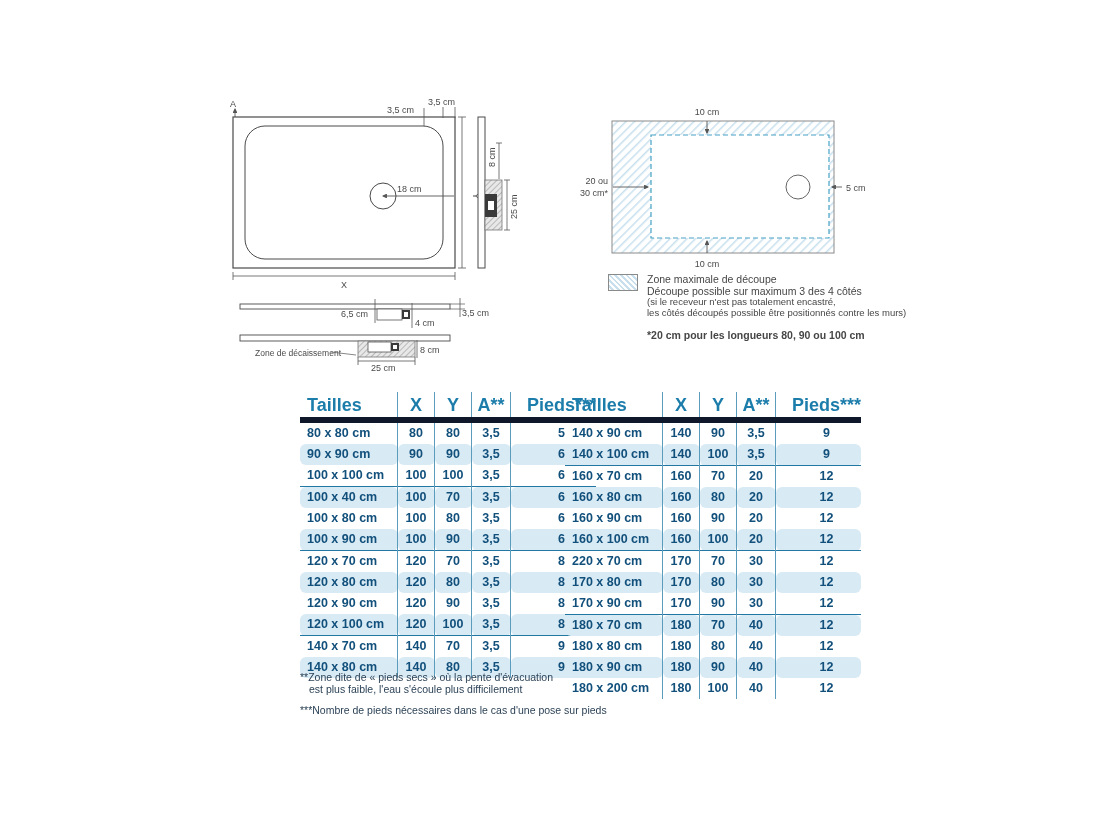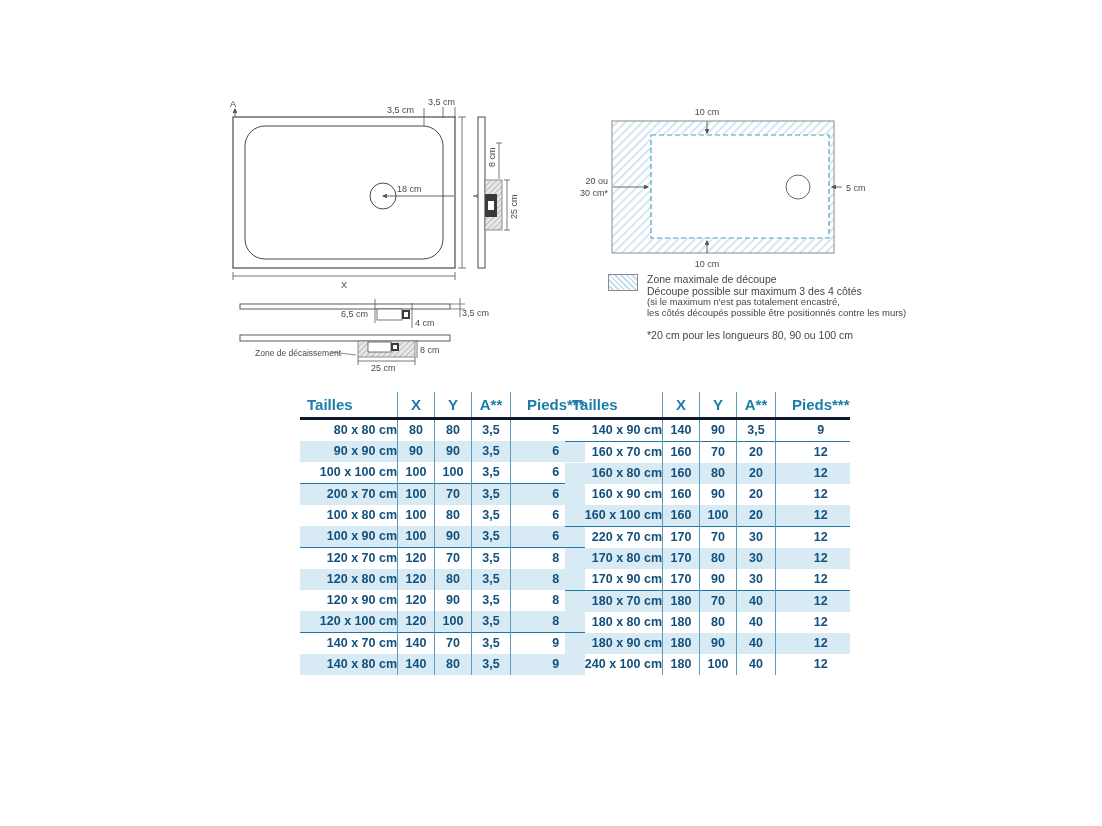--- a/index.html
+++ b/index.html
@@ -6,36 +6,36 @@
   #canvas {
     position:relative; width:1102px; height:826px; background:#ffffff;
     font-family:"Liberation Sans", sans-serif; overflow:hidden;
   }
   .abs { position:absolute; }
 
   
   table.spec { position:absolute; border-collapse:collapse; table-layout:fixed; }
   table.spec th, table.spec td { padding:0; line-height:1; }
   table.spec thead th {
-    height:25px; color:#1c7dab; font-size:15px; font-weight:bold;
-    text-align:center; border-bottom:3px solid #0f172a; vertical-align:middle;
+    height:25px; color:#1c7dab; font-size:18px; font-weight:bold;
+    text-align:center; border-bottom:6px solid #0f172a; vertical-align:middle;
   }
   table.spec thead th:first-child { text-align:left; padding-left:7px; }
   table.spec td {
     height:21px; color:#12507c; font-size:12.5px; font-weight:bold;
     text-align:center; vertical-align:middle; white-space:nowrap;
   }
   table.spec td:first-child { text-align:left; padding-left:7px; }
-  table.spec th:nth-child(1), table.spec td:nth-child(1) { width:90px;text-align:right; }
+  table.spec th:nth-child(1), table.spec td:nth-child(1) { width:90px; }
   table.spec th:nth-child(2), table.spec td:nth-child(2) { width:36px; }
   table.spec th:nth-child(3), table.spec td:nth-child(3) { width:36px; }
   table.spec th:nth-child(4), table.spec td:nth-child(4) { width:38px; }
   table.spec th:nth-child(5), table.spec td:nth-child(5) { width:50px;padding-left:16px; }
   table.spec th:nth-child(n+2), table.spec td:nth-child(n+2) { border-left:1px solid #5b9cbd; }
-  table.spec tr.alt td { background:#d8eaf4; }
+  table.spec tr.alt td { background:#d8eaf4;border-radius:6px; }
   table.spec tr.alt td:nth-child(n+2) { border-left:1px solid #5b9cbd; }
   table.spec tr.group-start td { border-top:1.5px solid #2277a3; }
 
   
   .legend { display:flex; align-items:flex-start; gap:9px; }
   .swatch {
     width:30px; height:17px; border:1px solid #8a8a8a; box-sizing:border-box;
     background:repeating-linear-gradient(45deg,#ffffff 0 2px,#c8e0ee 2px 4px);
   }
   .legend-text div { color:#464646; }
@@ -167,25 +167,25 @@
 
     <text class="dimtext" x="276" y="91">5 cm</text>
     <line x1="272" y1="87" x2="262" y2="87" stroke="#555" stroke-width="0.9" marker-end="url(#arr)"></line>
   </svg>
 
   <div class="abs legend" style="left:608px; top:274px;">
     <div class="swatch"></div>
     <div class="legend-text">
       <div class="lg-l1">Zone maximale de découpe</div>
       <div class="lg-l2">Découpe possible sur maximum 3 des 4 côtés</div>
-      <div class="lg-l3">(si le maximum n'est pas totalement encastré,</div>
+      <div class="lg-l3">(si le receveur n'est pas totalement encastré,</div>
       <div class="lg-l4">les côtés découpés possible être positionnés contre les murs)</div>
     </div>
   </div>
-  <div class="abs note-star" style="left:647px; top:329px;">*20 cm pour les longueurs 80, 90 ou 100 cm</div>
+  <div class="abs note-star" style="left:647px; top:329px;font-weight:bold;">*20 cm pour les longueurs 80, 90 ou 100 cm</div>
 
   <table class="spec" id="left-table" style="left:300px; top:392px;">
     <thead>
         <tr>
           <th>Tailles</th>
           <th>X</th>
           <th>Y</th>
           <th>A**</th>
           <th>Pieds***</th>
         </tr>
@@ -206,21 +206,21 @@
           <td>6</td>
         </tr>
         <tr class="">
           <td>100 x 100 cm</td>
           <td>100</td>
           <td>100</td>
           <td>3,5</td>
           <td>6</td>
         </tr>
         <tr class="alt group-start">
-          <td>200 x 70 cm</td>
+          <td>100 x 40 cm</td>
           <td>100</td>
           <td>70</td>
           <td>3,5</td>
           <td>6</td>
         </tr>
         <tr class="">
           <td>100 x 80 cm</td>
           <td>100</td>
           <td>80</td>
           <td>3,5</td>
@@ -289,20 +289,27 @@
         </tr>
       </thead>
     <tbody>
         <tr class="">
           <td>140 x 90 cm</td>
           <td>140</td>
           <td>90</td>
           <td>3,5</td>
           <td>9</td>
         </tr>
+        <tr class="alt">
+          <td>140 x 100 cm</td>
+          <td>140</td>
+          <td>100</td>
+          <td>3,5</td>
+          <td>9</td>
+        </tr>
         <tr class="group-start">
           <td>160 x 70 cm</td>
           <td>160</td>
           <td>70</td>
           <td>20</td>
           <td>12</td>
         </tr>
         <tr class="alt">
           <td>160 x 80 cm</td>
           <td>160</td>
@@ -360,23 +367,28 @@
           <td>12</td>
         </tr>
         <tr class="alt">
           <td>180 x 90 cm</td>
           <td>180</td>
           <td>90</td>
           <td>40</td>
           <td>12</td>
         </tr>
         <tr class="">
-          <td>240 x 100 cm</td>
+          <td>180 x 200 cm</td>
           <td>180</td>
           <td>100</td>
           <td>40</td>
           <td>12</td>
         </tr>
       </tbody>
   </table>
 
+  <div class="abs footnotes" style="left:300px; top:671px;">
+    <div>**Zone dite de « pieds secs » où la pente d'évacuation</div>
+    <div class="fn-indent">est plus faible, l'eau s'écoule plus difficilement</div>
+    <div class="fn-gap">***Nombre de pieds nécessaires dans le cas d'une pose sur pieds</div>
+  </div>
 
 </div>
 
 </body></html>

